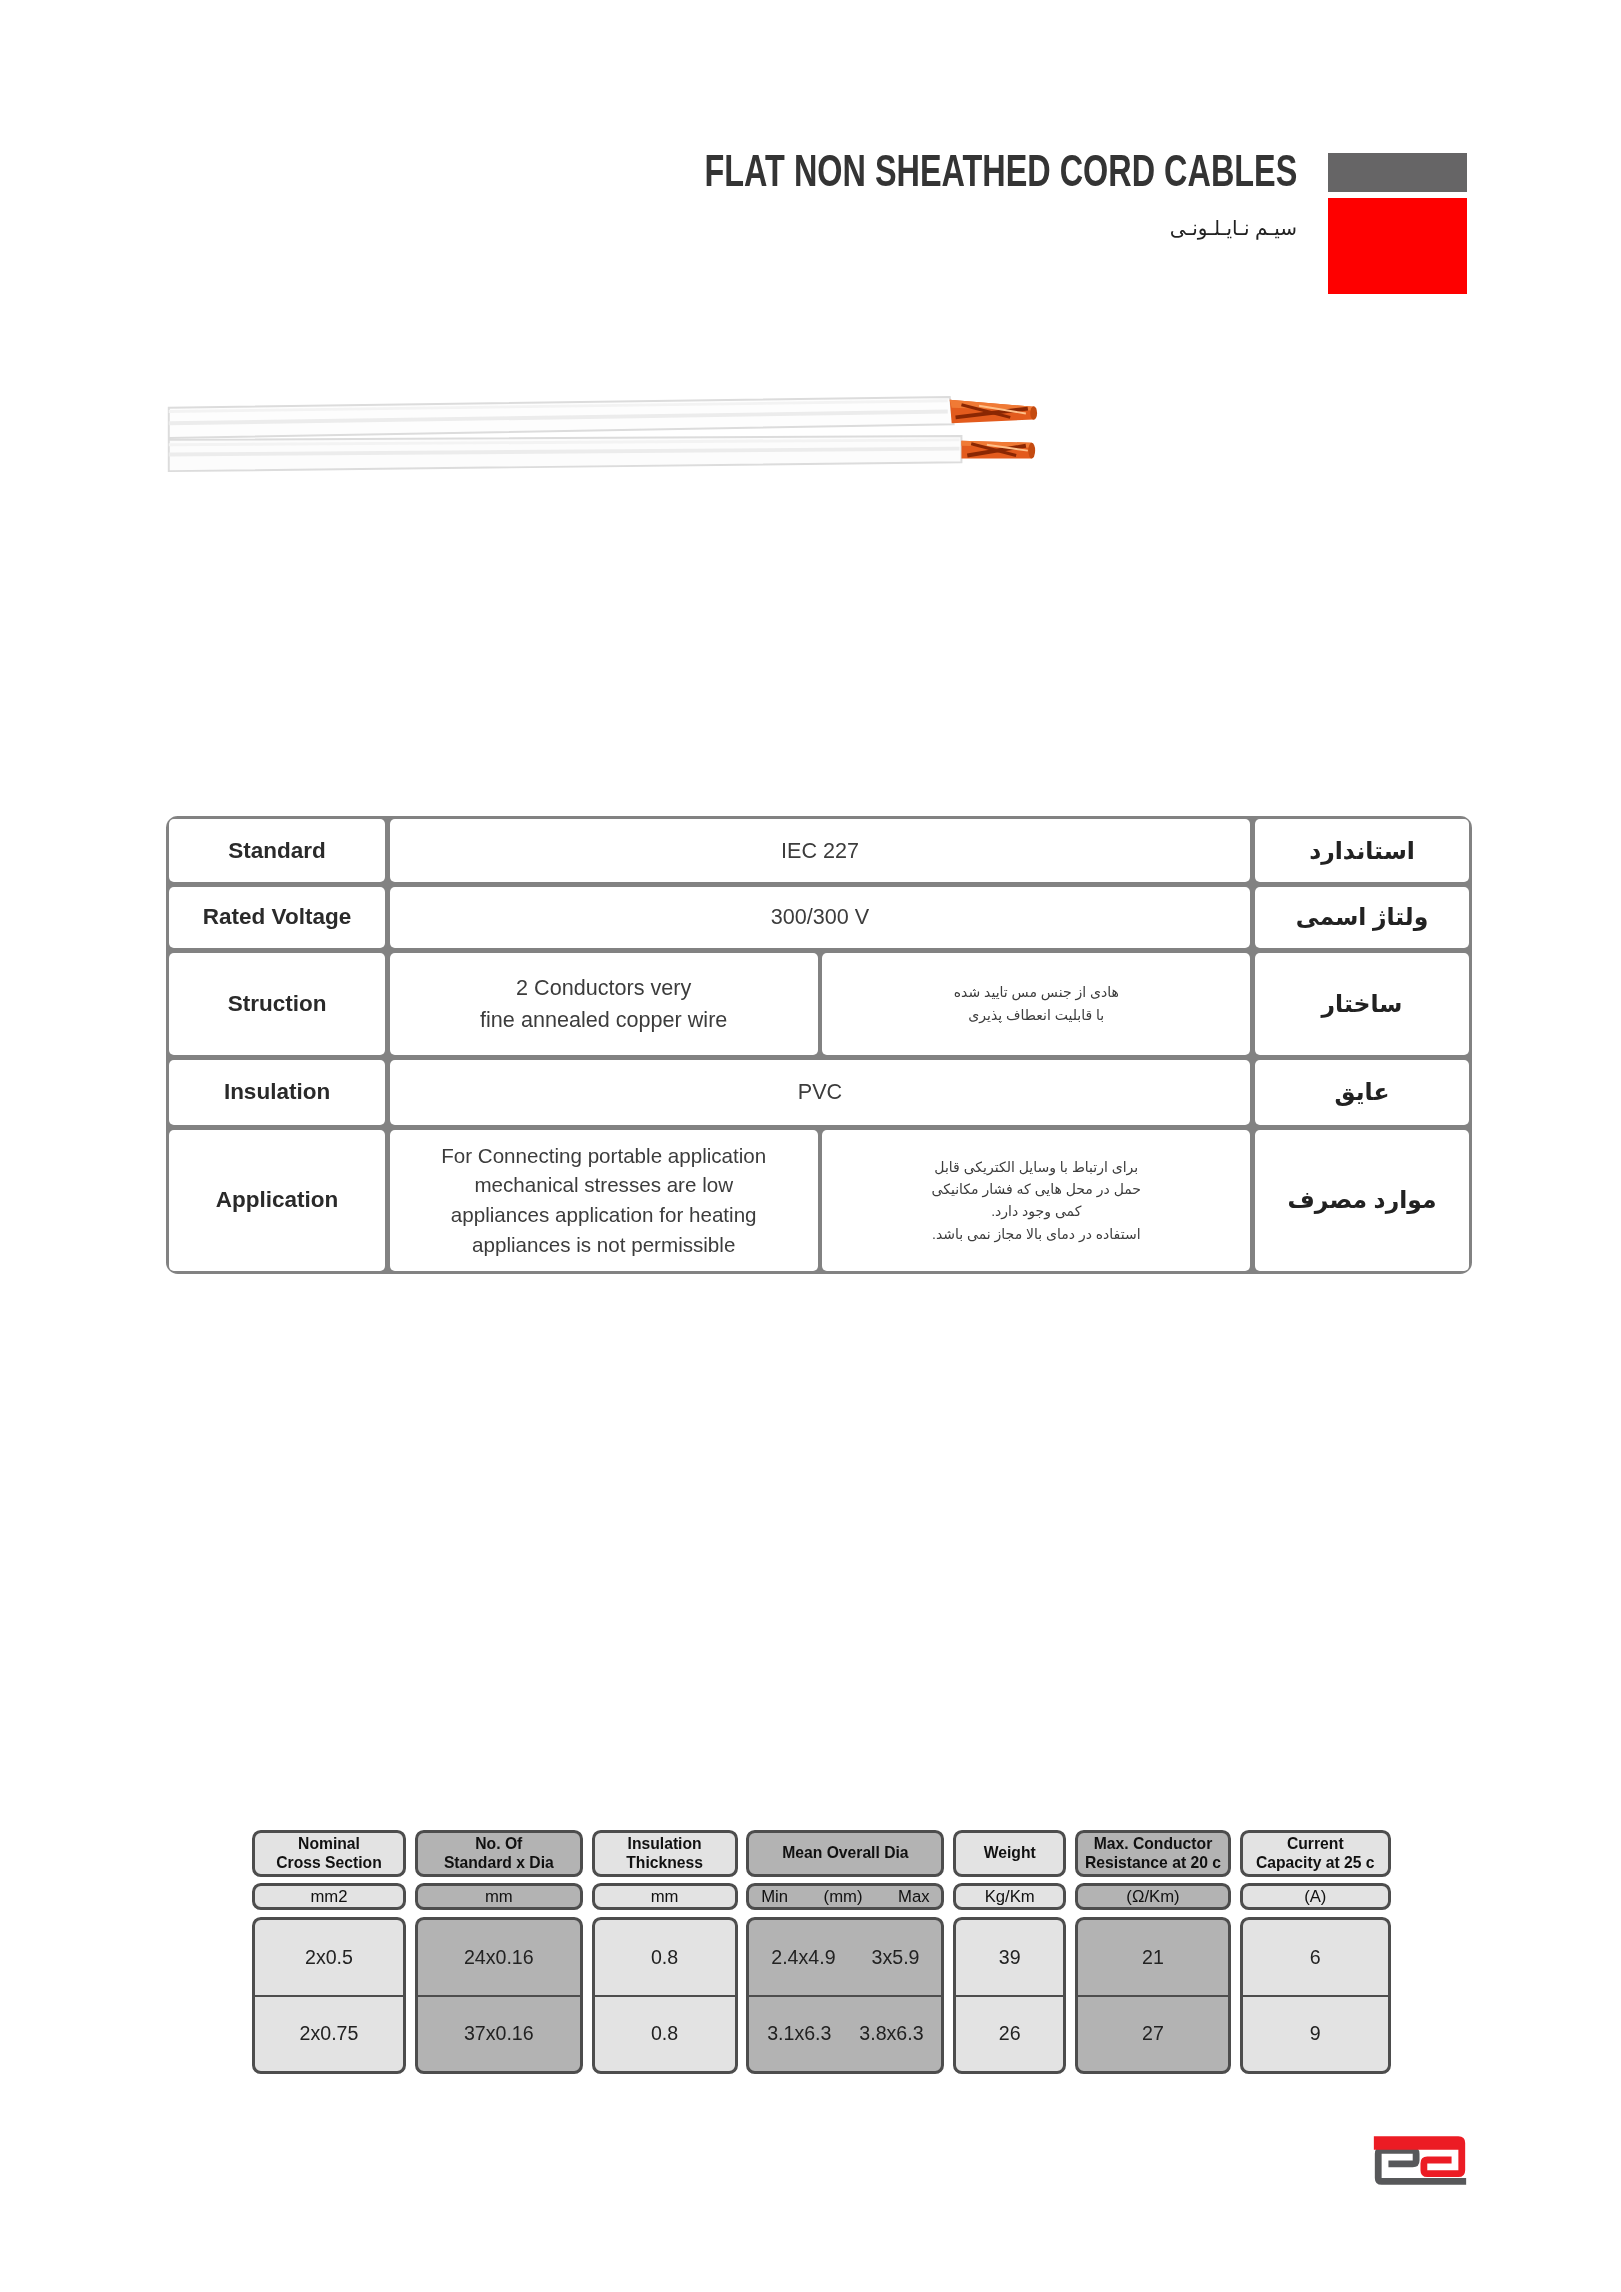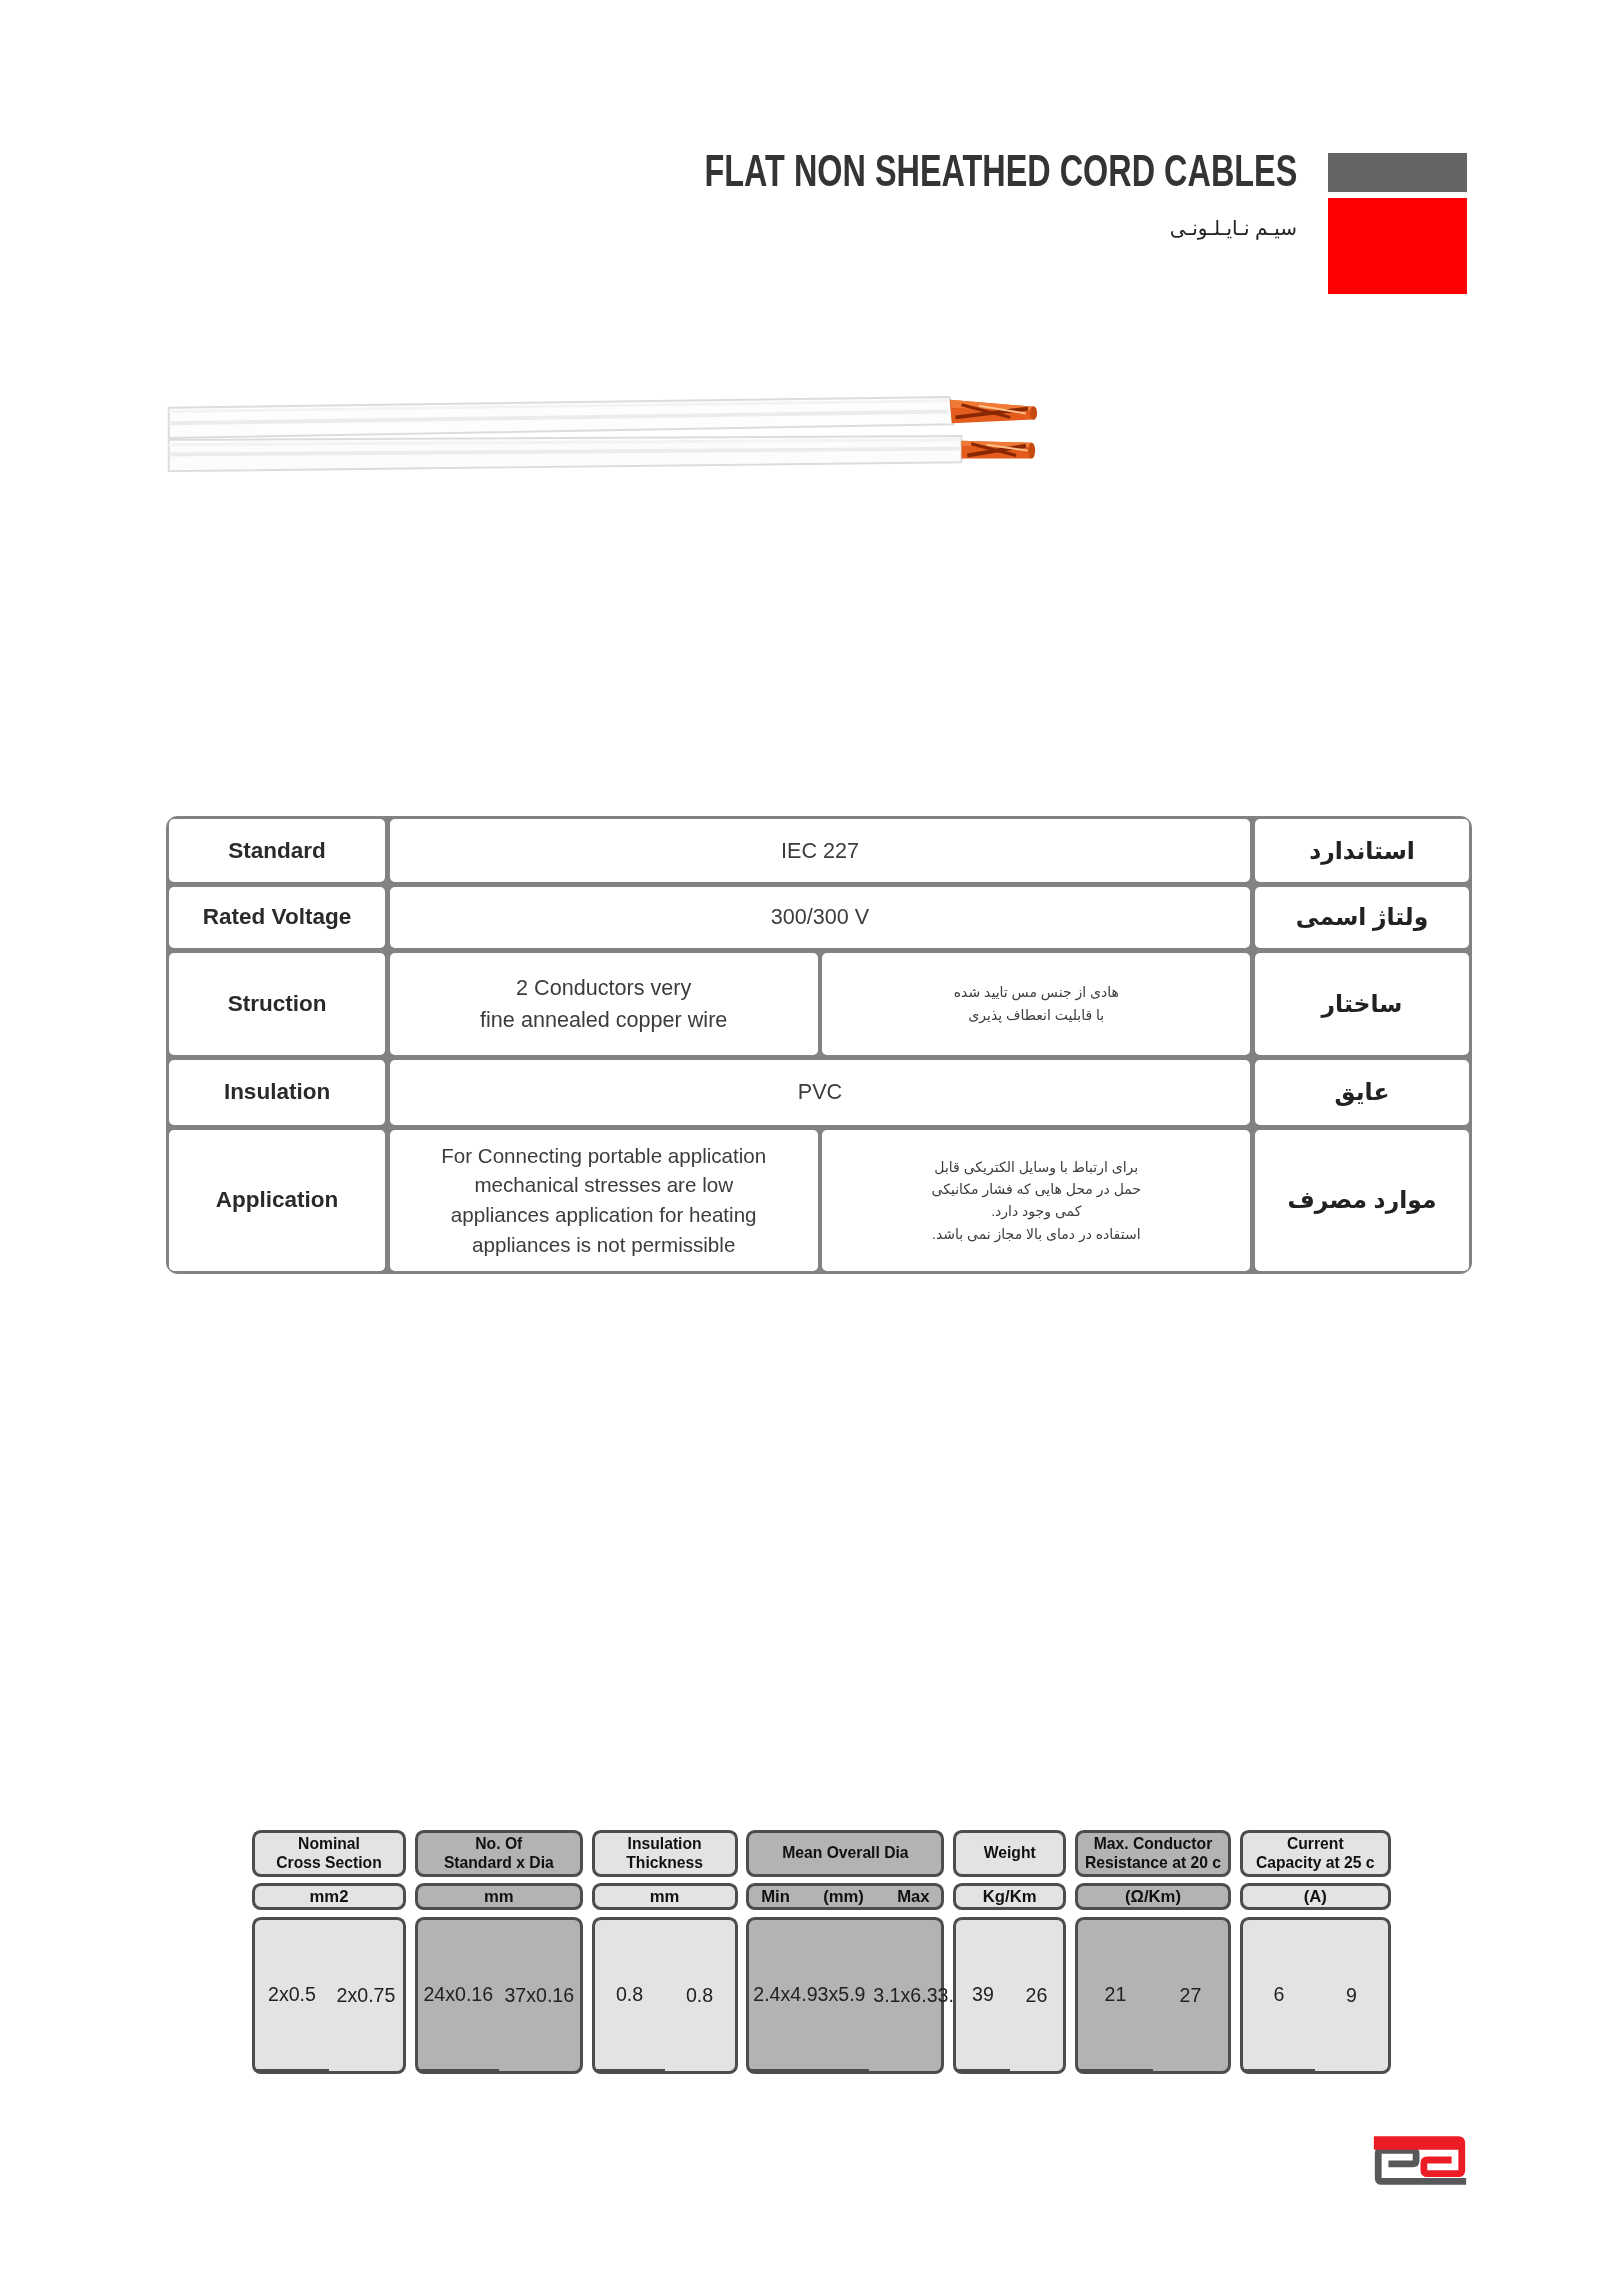--- a/index.html
+++ b/index.html
@@ -47,23 +47,23 @@
   
   .btab{position:absolute; left:252px; top:1830px; display:flex; gap:8.8px;}
   .bcol{display:flex; flex-direction:column; gap:4.9px;}
   .w1{width:154px}.w2{width:168px}.w3{width:146px}.w4{width:198px}.w5{width:113px}.w6{width:156px}.w7{width:151px}
   .bbox{border:3.9px solid #4d4d4d; border-radius:8.8px; box-sizing:border-box;}
   .light{background:#e3e3e3}
   .dark{background:#b3b3b3}
   .bhead{height:47px; display:flex; flex-direction:column; justify-content:center; align-items:center;
          font-size:15.7px; font-weight:700; color:#111; line-height:1.18; text-align:center;}
   .bunit{height:27.4px; margin-top:1px; display:flex; justify-content:center; align-items:center;
-         font-size:16.7px; font-weight:700; color:#111;}
+         font-size:16.7px; font-weight:400; color:#111;}
   .bunit.split{justify-content:space-between; padding:0 11.8px;}
-  .bdata{height:157px; margin-top:2px; display:flex; flex-direction:row;}
+  .bdata{height:157px; margin-top:2px; display:flex; flex-direction:column;}
   .brow{flex:1; display:flex; justify-content:center; align-items:center;
         font-size:19.6px; color:#222;}
   .brow.first{border-bottom:2.9px solid #4d4d4d;}
   .brow.pair{justify-content:space-around; padding:0 3.9px;}
 
   
   .logo{position:absolute; left:1369px; top:2133px; width:102px; height:55px;}
 </style>
 </head>
 <body>

